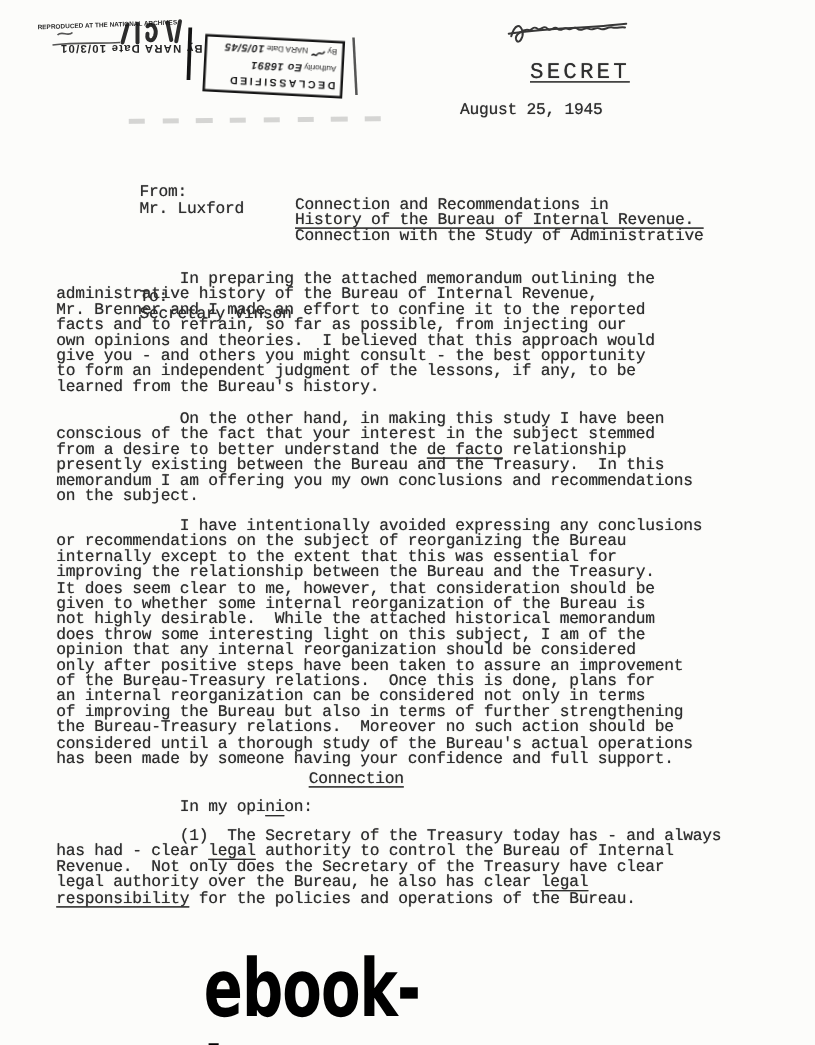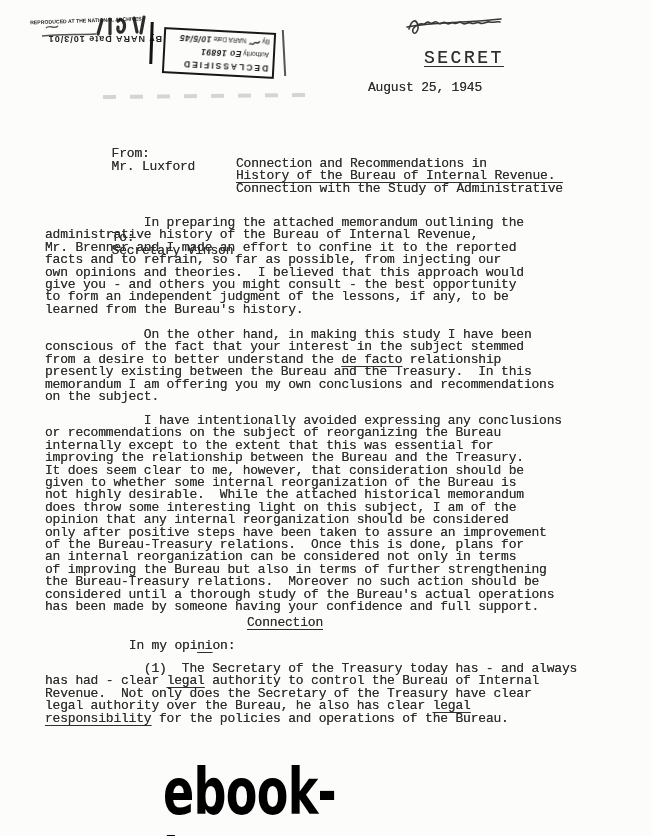--- a/index.html
+++ b/index.html
@@ -115,21 +115,21 @@
   <div class="typed" style="left:236px; top:158px;"><div><span>Connection and Recommendations in</span></div><div><span class="u">History of the Bureau of Internal Revenue. </span></div><div><span>Connection with the Study of Administrative</span></div></div>
 
   <div class="typed" style="left:45px; top:217px;"><div><span>             In preparing the attached memorandum outlining the</span></div><div><span>administrative history of the Bureau of Internal Revenue,</span></div><div><span>Mr. Brenner and I made an effort to confine it to the reported</span></div><div><span>facts and to refrain, so far as possible, from injecting our</span></div><div><span>own opinions and theories.  I believed that this approach would</span></div><div><span>give you - and others you might consult - the best opportunity</span></div><div><span>to form an independent judgment of the lessons, if any, to be</span></div><div><span>learned from the Bureau's history.</span></div></div>
 
   <div class="typed" style="left:45px; top:329px;"><div><span>             On the other hand, in making this study I have been</span></div><div><span>conscious of the fact that your interest in the subject stemmed</span></div><div><span>from a desire to better understand the </span><span class="u">de facto</span><span> relationship</span></div><div><span>presently existing between the Bureau and the Treasury.  In this</span></div><div><span>memorandum I am offering you my own conclusions and recommendations</span></div><div><span>on the subject.</span></div></div>
 
   <div class="typed" style="left:45px; top:415px;"><div><span>             I have intentionally avoided expressing any conclusions</span></div><div><span>or recommendations on the subject of reorganizing the Bureau</span></div><div><span>internally except to the extent that this was essential for</span></div><div><span>improving the relationship between the Bureau and the Treasury.</span></div><div><span>It does seem clear to me, however, that consideration should be</span></div><div><span>given to whether some internal reorganization of the Bureau is</span></div><div><span>not highly desirable.  While the attached historical memorandum</span></div><div><span>does throw some interesting light on this subject, I am of the</span></div><div><span>opinion that any internal reorganization should be considered</span></div><div><span>only after positive steps have been taken to assure an improvement</span></div><div><span>of the Bureau-Treasury relations.  Once this is done, plans for</span></div><div><span>an internal reorganization can be considered not only in terms</span></div><div><span>of improving the Bureau but also in terms of further strengthening</span></div><div><span>the Bureau-Treasury relations.  Moreover no such action should be</span></div><div><span>considered until a thorough study of the Bureau's actual operations</span></div><div><span>has been made by someone having your confidence and full support.</span></div></div>
 
   <div class="typed u-text" style="left:247px; top:617px;">Connection</div>
 
-  <div class="typed" style="left:30px; top:640px;text-align:center;"><div><span>             In my opi</span><span class="u">ni</span><span>on:</span></div></div>
+  <div class="typed" style="left:45px; top:640px;text-align:center;"><div><span>             In my opi</span><span class="u">ni</span><span>on:</span></div></div>
 
   <div class="typed" style="left:45px; top:663px;"><div><span>             (1)  The Secretary of the Treasury today has - and always</span></div><div><span>has had - clear </span><span class="u">legal</span><span> authority to control the Bureau of Internal</span></div><div><span>Revenue.  Not only does the Secretary of the Treasury have clear</span></div><div><span>legal authority over the Bureau, he also has clear </span><span class="u">legal</span></div><div><span class="u">responsibility</span><span> for the policies and operations of the Bureau.</span></div></div>
 
   <div class="smudge"></div>
 
   <div class="watermark" style="color: rgb(0, 0, 0);">ebook-hunter.org</div>
 
 </div>
 
 </body></html>

